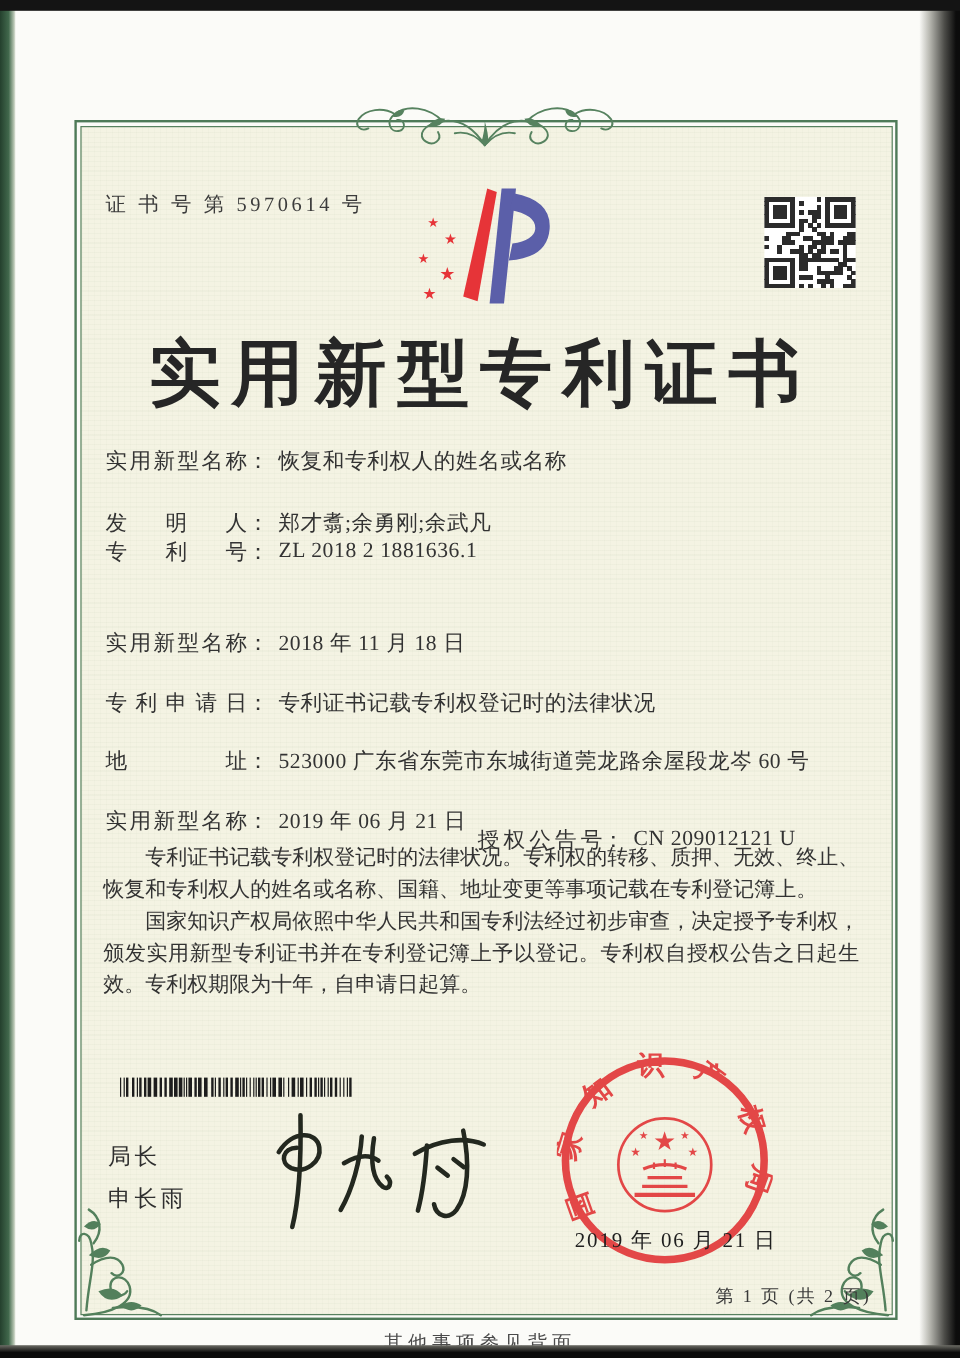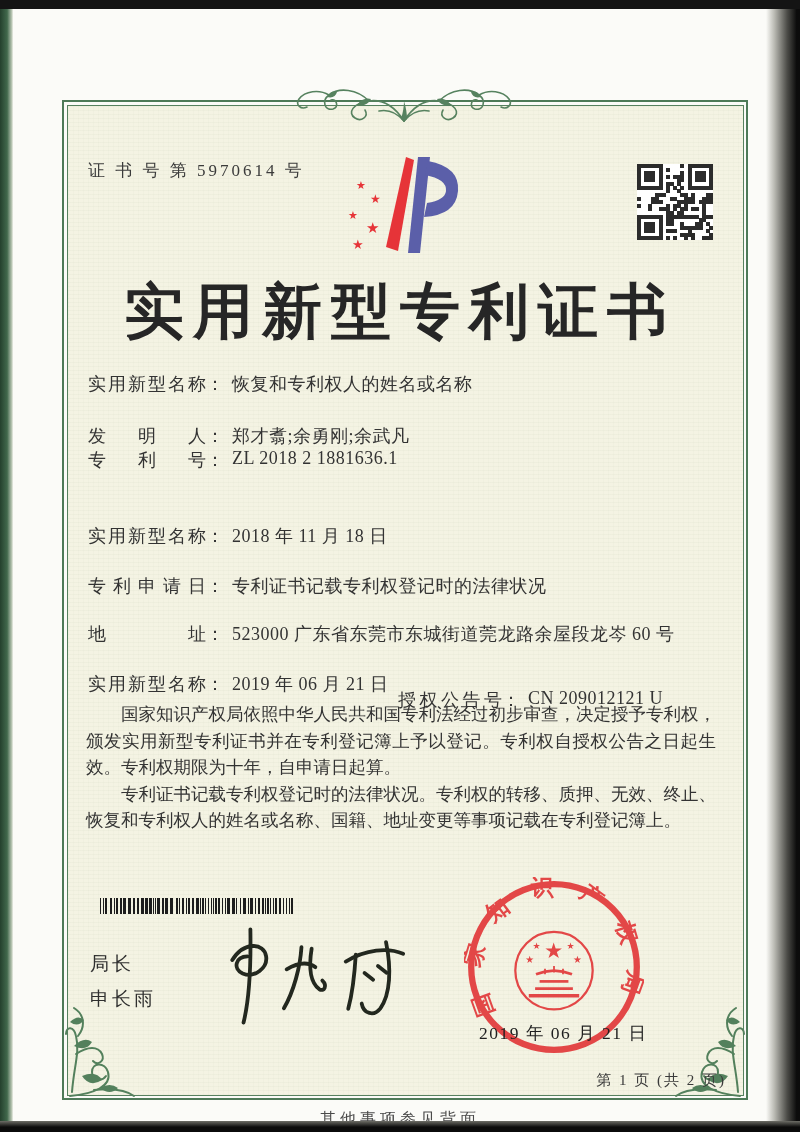--- a/index.html
+++ b/index.html
@@ -374,22 +374,22 @@
   <span class="field-label">地址</span><span class="field-colon">：</span><span class="field-value">523000 广东省东莞市东城街道莞龙路余屋段龙岑 60 号</span>
 </div>
 <div class="abs field-row" style="top:672px">
   <span class="field-label">实用新型名称</span><span class="field-colon">：</span><span class="field-value">2019 年 06 月 21 日</span>
   <span class="pair2">
     <span class="field-label">授权公告号</span><span class="field-colon">：</span><span class="field-value">CN 209012121 U</span>
   </span>
 </div>
 
 <div class="abs body-text">
+  <p>专利证书记载专利权登记时的法律状况。专利权的转移、质押、无效、终止、恢复和专利权人的姓名或名称、国籍、地址变更等事项记载在专利登记簿上。</p>
   <p>国家知识产权局依照中华人民共和国专利法经过初步审查，决定授予专利权，颁发实用新型专利证书并在专利登记簿上予以登记。专利权自授权公告之日起生效。专利权期限为十年，自申请日起算。</p>
-  <p>专利证书记载专利权登记时的法律状况。专利权的转移、质押、无效、终止、恢复和专利权人的姓名或名称、国籍、地址变更等事项记载在专利登记簿上。</p>
 </div>
 
 <div class="abs barcode" id="barcode">
     <i style="left:0px;width:1px"></i>
     <i style="left:3px;width:1px"></i>
     <i style="left:5px;width:2px"></i>
     <i style="left:10px;width:2px"></i>
     <i style="left:14px;width:1px"></i>
     <i style="left:16px;width:2px"></i>
     <i style="left:20px;width:2px"></i>

